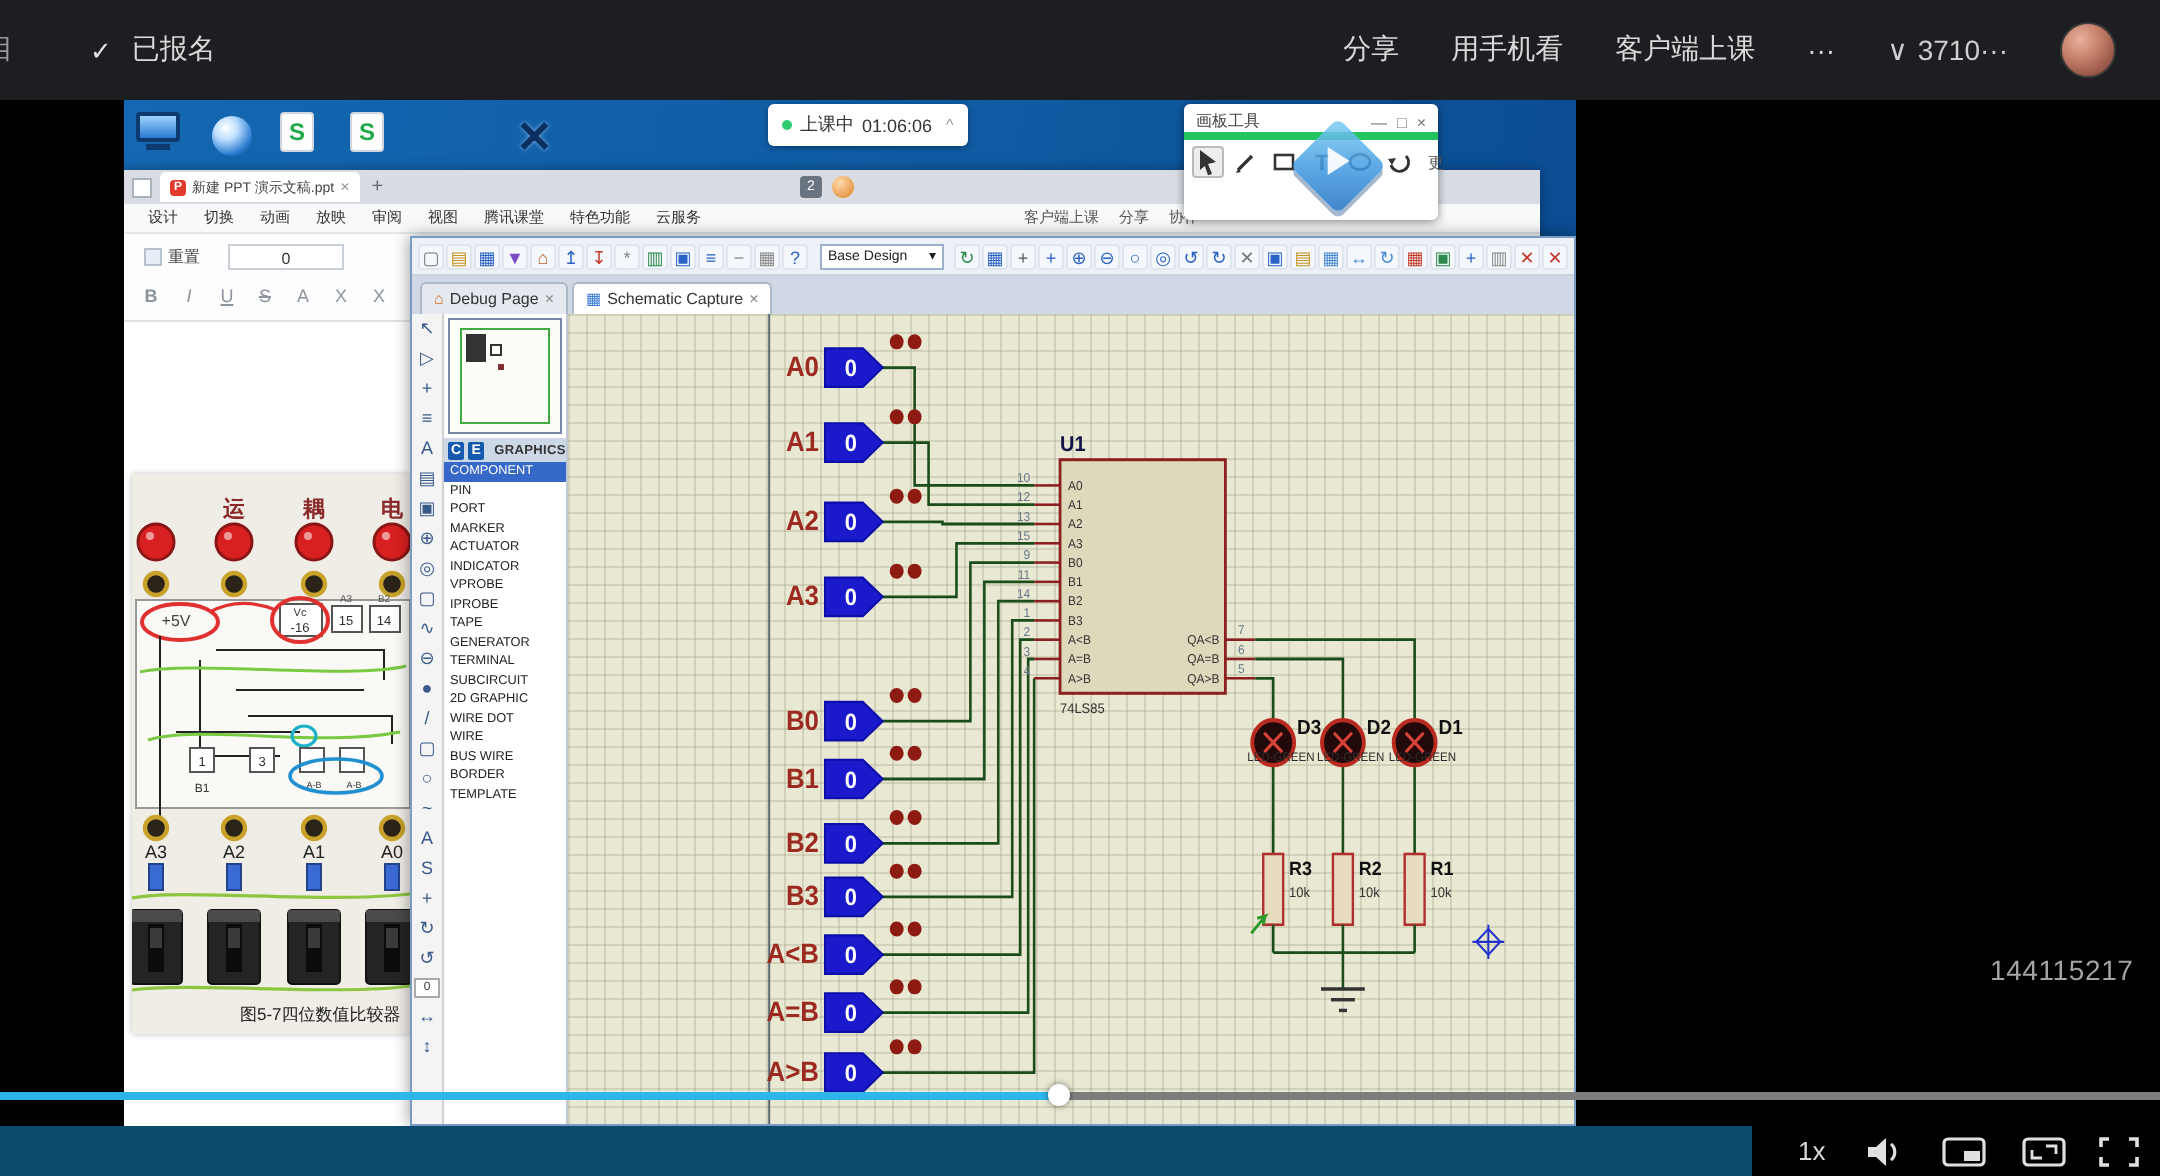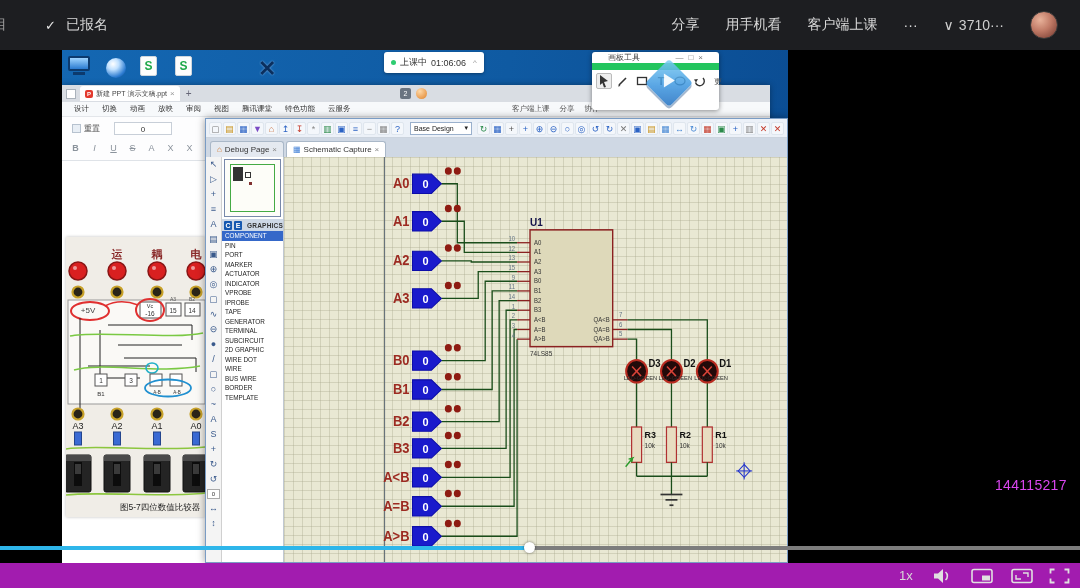--- a/index.html
+++ b/index.html
@@ -77,35 +77,35 @@
   .cat.sel{background:#3568c9;color:#fff;}
   .canvas{flex:1;position:relative;background-color:#e9e8d3;
     background-image:linear-gradient(rgba(172,170,142,.38) 1px,transparent 1px),linear-gradient(90deg,rgba(172,170,142,.38) 1px,transparent 1px);
     background-size:9px 9px;}
   .canvas svg{position:absolute;inset:0;width:100%;height:100%;}
   
   .badge{position:absolute;left:322px;top:2px;height:21px;background:#fff;border-radius:3px;display:flex;align-items:center;gap:4px;padding:0 7px;font-size:9px;color:#333;box-shadow:0 1px 3px rgba(0,0,0,.35);}
   .gdot{width:5px;height:5px;border-radius:50%;background:#2ecc71;}
   .badge .chev{color:#999;margin-left:3px;font-size:8px;}
   .paint{position:absolute;left:530px;top:2px;width:127px;height:58px;background:#fff;border-radius:3px;box-shadow:0 1px 5px rgba(0,0,0,.45);z-index:4;}
-  .paint-title{height:18px;display:flex;align-items:center;padding:0 16px;font-size:8px;color:#444;border-bottom:7px solid #22c55e;}
+  .paint-title{height:18px;display:flex;align-items:flex-end;padding:0 6px;font-size:8px;color:#444;border-bottom:4px solid #22c55e;}
   .paint-btns{margin-left:auto;display:flex;gap:5px;color:#777;font-size:8px;}
   .paint-tools{display:flex;align-items:center;gap:3px;padding:3px 4px;}
   .ptool{width:16px;height:16px;display:flex;align-items:center;justify-content:center;border:1px solid transparent;border-radius:2px;}
   .ptool.sel{border-color:#bbb;background:#ededed;}
   .brand{position:absolute;left:590px;top:16px;z-index:5;display:flex;align-items:center;gap:8px;opacity:.85;}
   .brand-logo{width:34px;height:34px;transform:rotate(45deg);background:linear-gradient(135deg,#7ed0f5 0%,#3e97e0 55%,#1f6ec0 100%);border-radius:4px;position:relative;box-shadow:2px 2px 0 rgba(20,70,130,.45);}
   .brand-logo i{position:absolute;left:10px;top:8px;transform:rotate(-45deg);width:0;height:0;border-left:11px solid rgba(255,255,255,.92);border-top:7px solid transparent;border-bottom:7px solid transparent;}
   .brand-text{font-size:24px;color:rgba(225,233,242,.58);letter-spacing:2px;white-space:nowrap;}
   
-  .idmark{position:absolute;left:995px;top:477px;font-size:14px;color:#d946ef;letter-spacing:.3px;white-space:nowrap;}
+  .idmark{position:absolute;left:995px;top:477px;font-size:14px;color:#a3a3a3;letter-spacing:.3px;white-space:nowrap;}
   .ptrack{position:absolute;left:0;top:546px;width:1080px;height:4px;background:#7d7d7d;z-index:8;}
   .pfill{position:absolute;left:0;top:0;height:4px;background:#2eb6ea;}
   .phandle{position:absolute;top:-4px;width:11px;height:11px;border-radius:50%;background:#fff;box-shadow:0 0 3px rgba(0,0,0,.5);}
-  .controls{position:absolute;left:0;top:563px;width:1080px;height:25px;background:#a21caf;z-index:9;}
+  .controls{position:absolute;left:0;top:563px;width:876px;height:25px;background:#0c4a6e;z-index:9;}
   .speed{position:absolute;left:899px;top:5px;font-size:13px;color:#d8d8d8;}
   .cbtn{position:absolute;top:5px;cursor:pointer;}
 </style>
 </head>
 <body>
 
 <div class="stage">
 
   <div class="topbar">
     <div class="tb-left">

